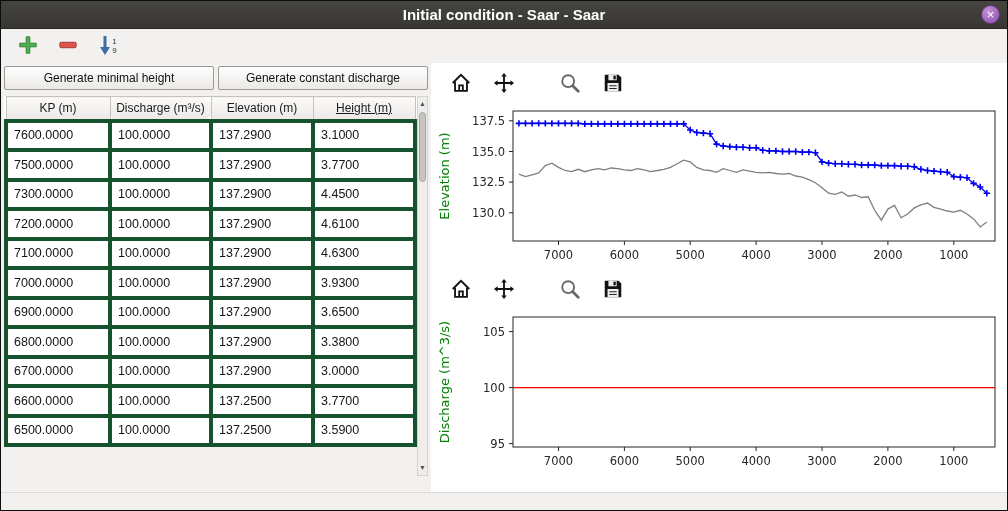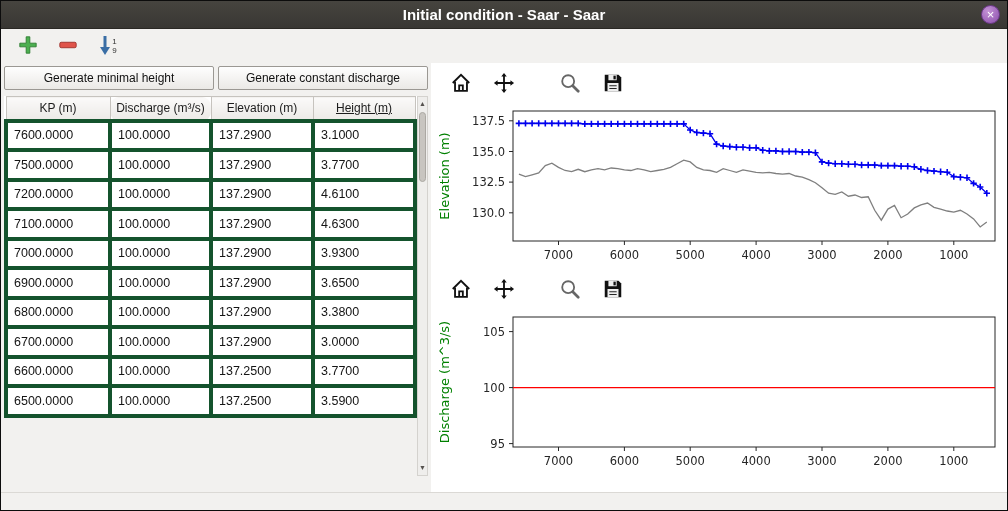--- a/index.html
+++ b/index.html
@@ -105,20 +105,26 @@
                 <td>7600.0000</td>
                 <td>100.0000</td>
                 <td>137.2900</td>
                 <td>3.1000</td>
               </tr>
               <tr>
                 <td>7500.0000</td>
                 <td>100.0000</td>
                 <td>137.2900</td>
                 <td>3.7700</td>
+              </tr>
+              <tr>
+                <td>7300.0000</td>
+                <td>100.0000</td>
+                <td>137.2900</td>
+                <td>4.4500</td>
               </tr>
               <tr>
                 <td>7200.0000</td>
                 <td>100.0000</td>
                 <td>137.2900</td>
                 <td>4.6100</td>
               </tr>
               <tr>
                 <td>7100.0000</td>
                 <td>100.0000</td>

